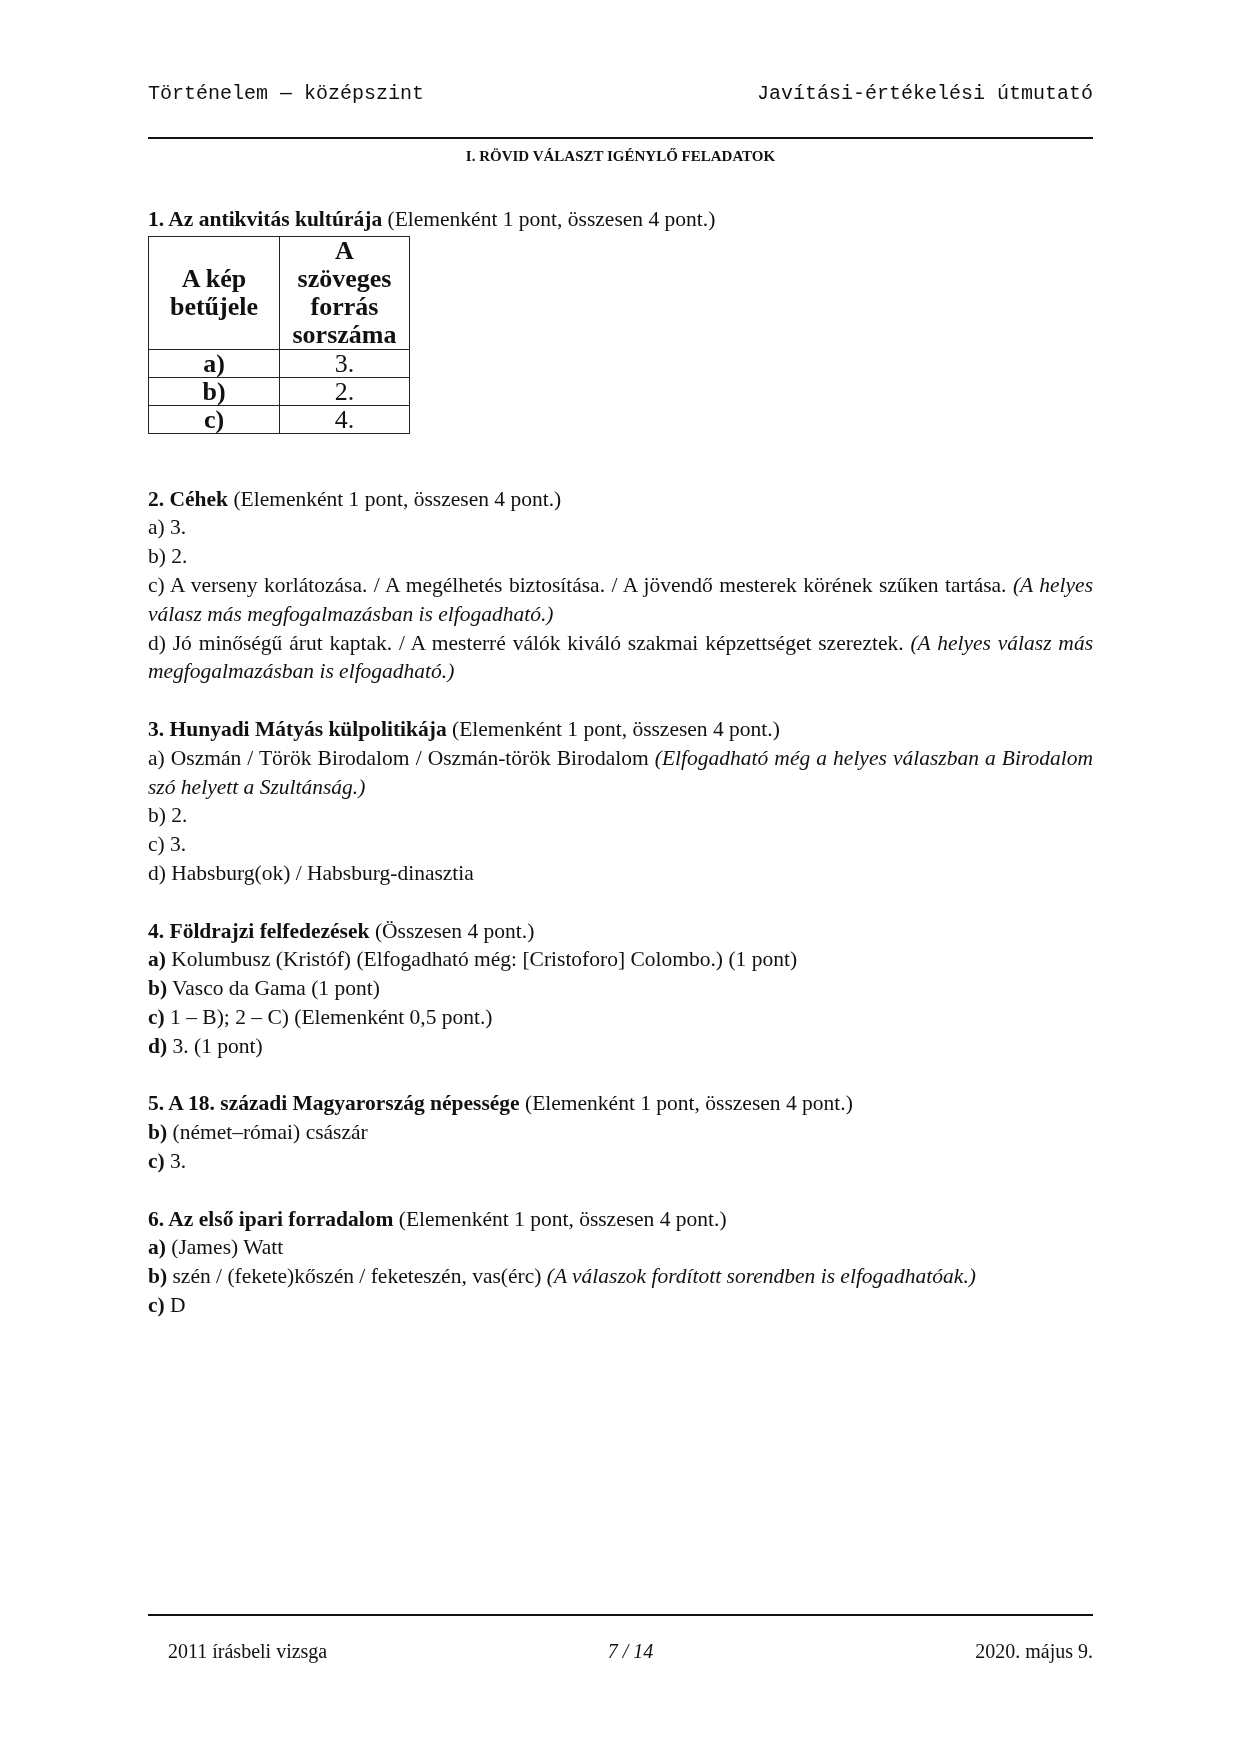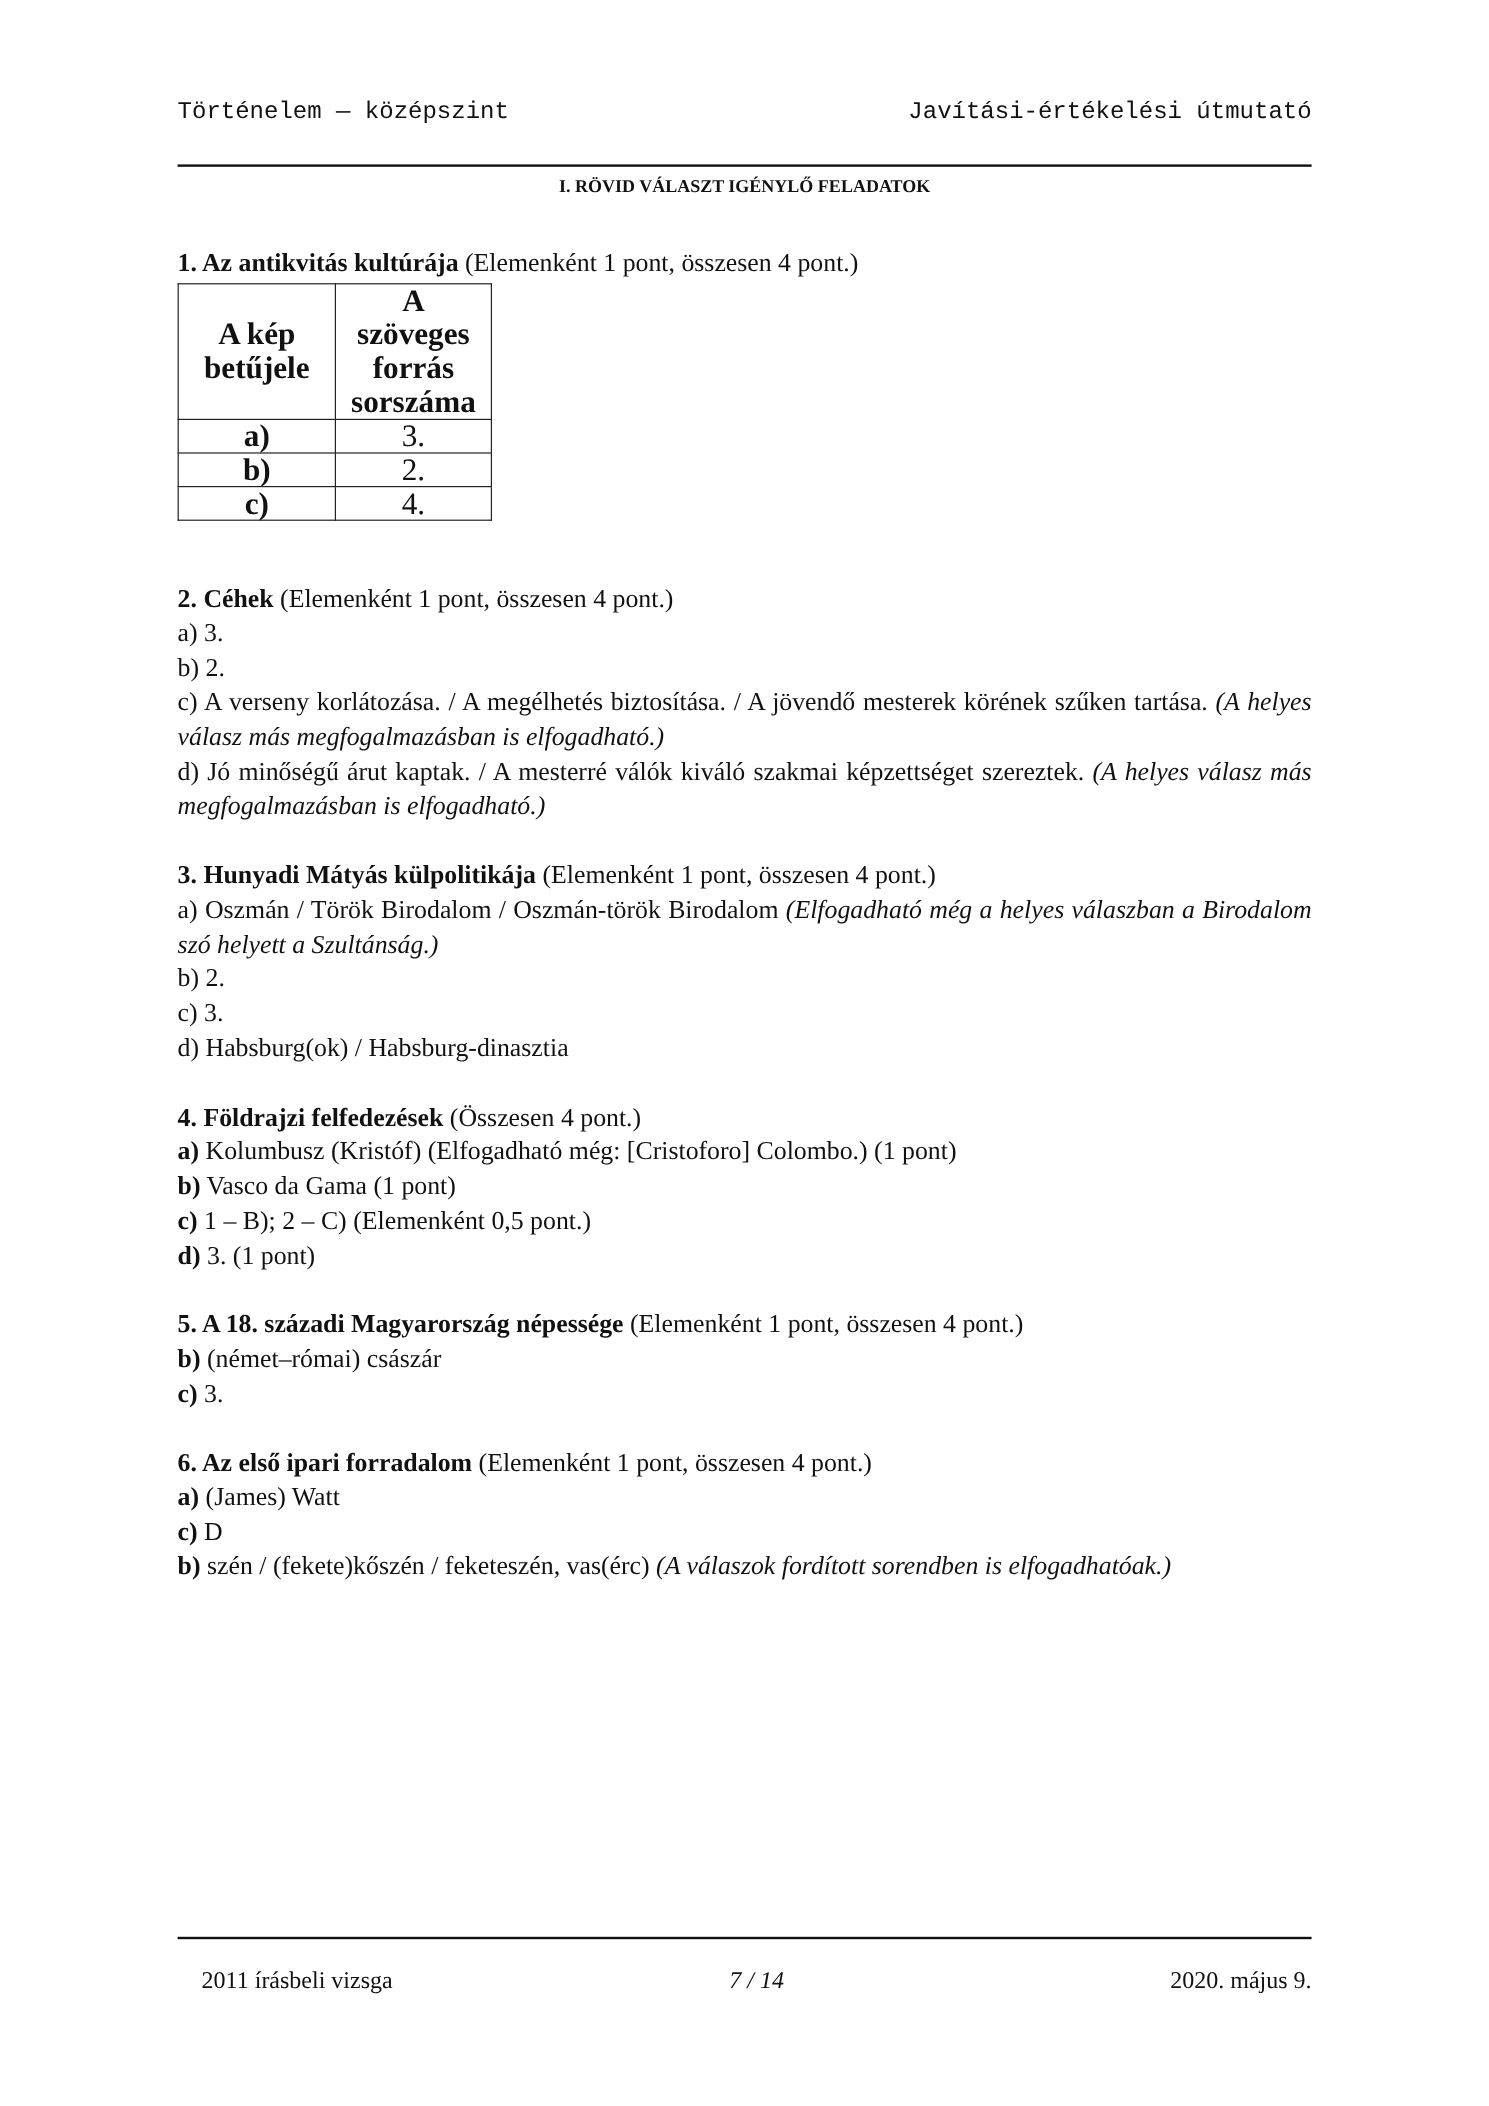--- a/index.html
+++ b/index.html
@@ -107,22 +107,22 @@
 
   <div class="task">
     <div class="task-head"><b>5. A 18. századi Magyarország népessége</b><span> (Elemenként 1 pont, összesen 4 pont.)</span></div>
     <span class="line"><b class="lbl">b)</b><span> (német–római) császár</span></span>
     <span class="line"><b class="lbl">c)</b><span> 3.</span></span>
   </div>
 
   <div class="task">
     <div class="task-head"><b>6. Az első ipari forradalom</b><span> (Elemenként 1 pont, összesen 4 pont.)</span></div>
     <span class="line"><b class="lbl">a)</b><span> (James) Watt</span></span>
+    <span class="line" style="text-align:left"><b class="lbl">b)</b><span> szén / (fekete)kőszén / feketeszén, vas(érc) </span><span class="note">(A válaszok fordított sorendben is elfogadhatóak.)</span></span>
     <span class="line"><b class="lbl">c)</b><span> D</span></span>
-    <span class="line" style="text-align:left"><b class="lbl">b)</b><span> szén / (fekete)kőszén / feketeszén, vas(érc) </span><span class="note">(A válaszok fordított sorendben is elfogadhatóak.)</span></span>
   </div>
 
 </div>
 
 <div class="rule bottom"></div>
 <div class="page-footer">
   <span>2011 írásbeli vizsga</span>
   <span class="mid">7 / 14</span>
   <span>2020. május 9.</span>
 </div>

